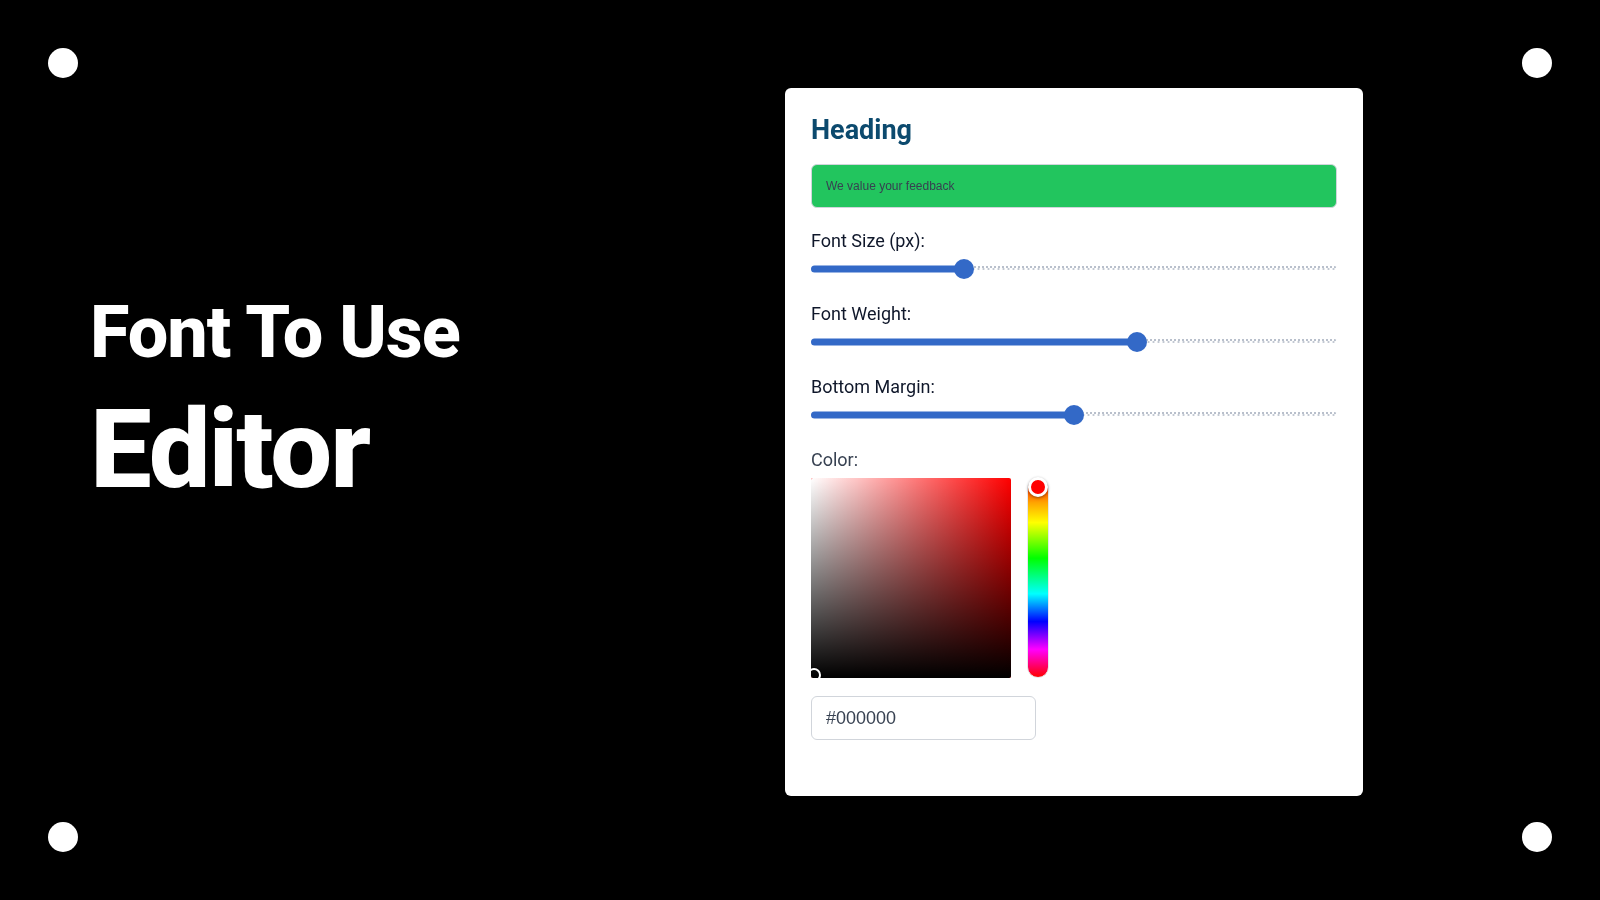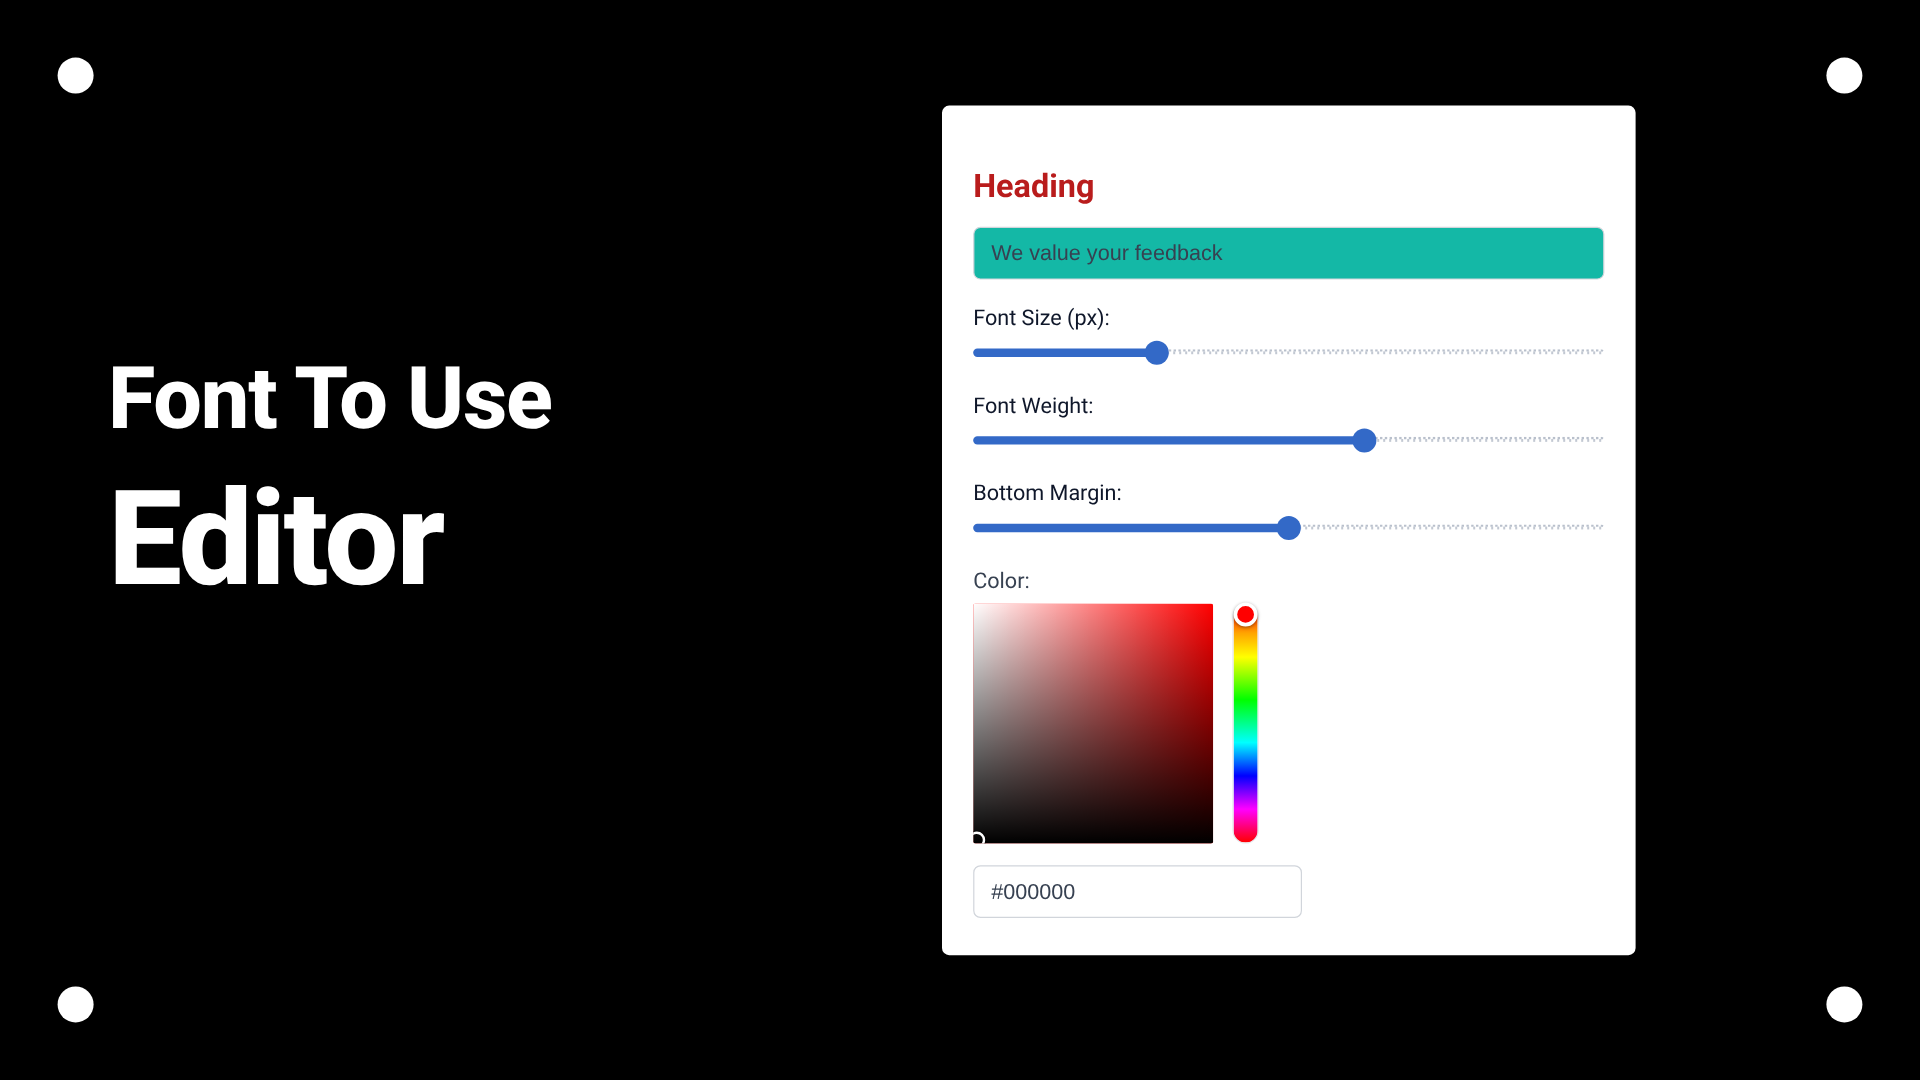--- a/index.html
+++ b/index.html
@@ -48,38 +48,37 @@
     background: #fff;
     border-radius: 6px;
     box-shadow: 0 2px 6px rgba(0,0,0,0.25);
     padding: 26px 26px 0 26px;
     color: #222;
     overflow: hidden;
   }
   .panel-title {
     font-size: 27px;
     font-weight: 700;
-    color: #b91c1c;
+    color: #0c4a6e;
     margin-bottom: 18px;
-    margin-top: 25px;
   }
   .field-label {
     font-size: 18px;
     color: #374151;
     margin-bottom: 8px;
   }
   .text-input {
     width: 100%;
     height: 44px;
     border: 1px solid #d1d5db;
     border-radius: 6px;
     padding: 0 14px;
-    font-size: 18px;
+    font-size: 12px;
     color: #374151;
-    background: #14b8a6;
+    background: #22c55e;
     outline: none;
   }
   .field-block { margin-bottom: 22px; }
   .slider-block { margin-bottom: 26px; }
   .slider-label {
     font-size: 18px;
     color: #0f172a;
     margin-bottom: 10px;
   }
   .slider {
@@ -166,21 +165,21 @@
     top:8px;
     transform:translate(-50%,-50%);
     width:20px; height:20px;
     border-radius:50%;
     background:#ff0000;
     border:3px solid #fff;
     box-shadow:0 1px 3px rgba(0,0,0,0.4);
   }
   .hex-input {
     margin-top: 18px;
-    width: 274px;
+    width: 225px;
     height: 44px;
     border: 1px solid #d1d5db;
     border-radius: 6px;
     padding: 0 14px;
     font-size: 18px;
     color: #374151;
     background: #fff;
     outline:none;
   }
 </style>

